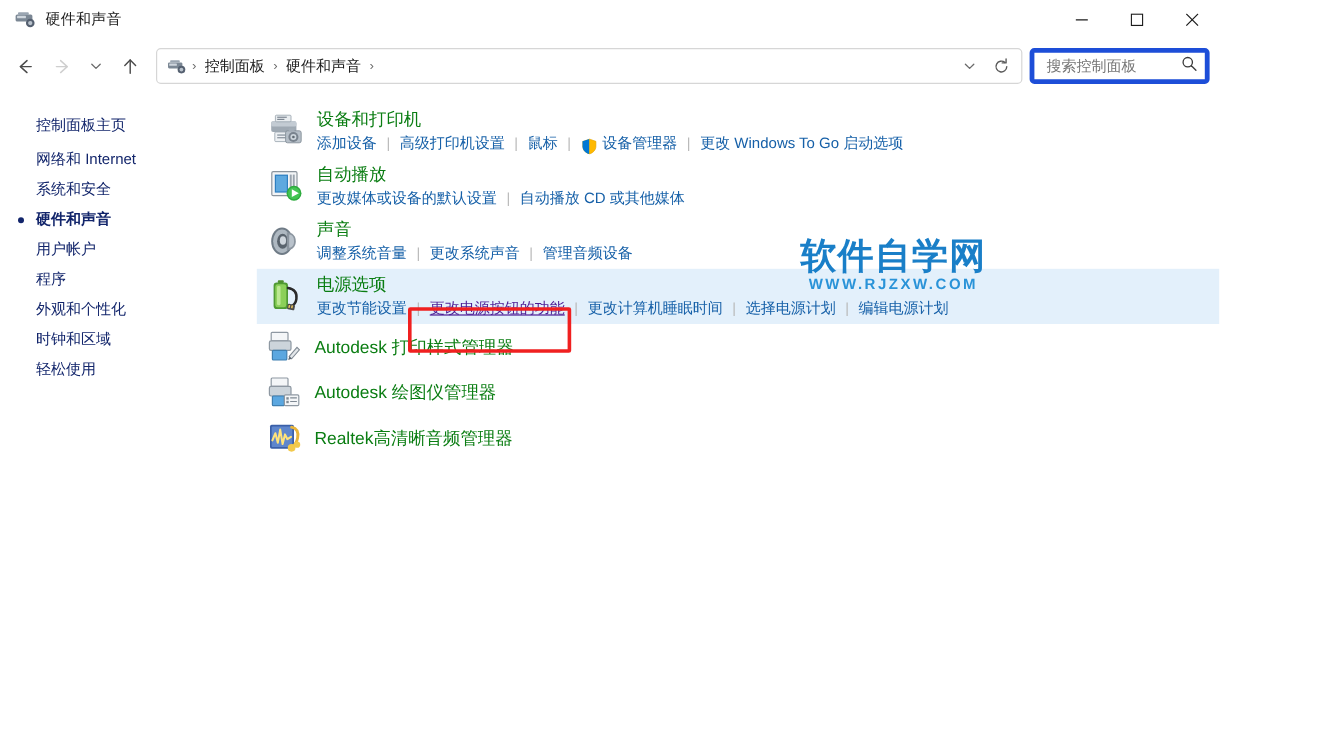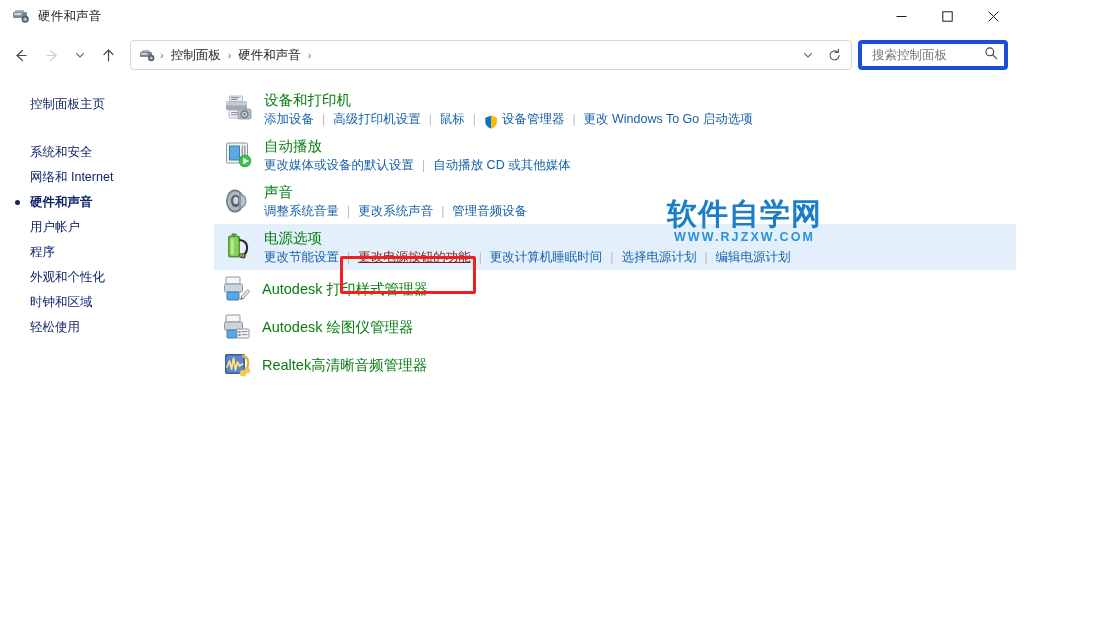--- a/index.html
+++ b/index.html
@@ -40,36 +40,36 @@
   }
   .searchbox .ph{flex:1 1 auto;font-size:12.5px;color:#767676;white-space:nowrap;overflow:hidden;}
   .searchbox .mag{color:#3a3a3a;flex:0 0 auto;}
 
   
   .content{display:flex;height:calc(628px - 32px - 46px);}
   .sidebar{width:214px;flex:0 0 auto;padding-top:14px;box-sizing:border-box;}
   .side-link{
     font-size:12.5px;color:#12256b;padding:4px 0 4px 30px;position:relative;line-height:17px;white-space:nowrap;
   }
-  .side-link.home{margin-bottom:23px;}
+  .side-link.home{margin-bottom:4px;}
   .side-link.current{font-weight:bold;color:#12256b;}
   .side-link.current:before{
     content:"";position:absolute;left:15px;top:10px;width:5px;height:5px;border-radius:50%;background:#12256b;
   }
   .main{flex:1 1 auto;position:relative;padding-top:8px;}
 
   
   .cat{display:flex;padding:4px 0 4px 8px;position:relative;}
   .cat.hl{background:#e3f0fb;}
   .cat-icon{width:34px;height:34px;margin:2px 8px 0 0;flex:0 0 auto;position:relative;}
   .cat-body{display:flex;flex-direction:column;padding-top:1px;}
   .cat-title{font-size:14.5px;color:#0a7d12;line-height:19px;margin-bottom:1px;white-space:nowrap;}
   .cat-links{display:flex;align-items:center;flex-wrap:nowrap;font-size:12.5px;line-height:17px;}
   .cat-links a{color:#1660a8;text-decoration:none;white-space:nowrap;}
-  .cat-links a.sel{color:#7f1d1d;text-decoration:underline;}
+  .cat-links a.sel{color:#4c1d95;text-decoration:underline;}
   .vsep{color:#b9b9b9;padding:0 8px;font-size:12px;}
   .shield{width:14px;height:14px;margin-right:4px;position:relative;top:2px;flex:0 0 auto;}
 
   
   .app{display:flex;align-items:center;padding:4px 0 4px 8px;}
   .app-icon{width:30px;height:30px;margin-right:10px;flex:0 0 auto;position:relative;}
   .app-title{font-size:14.5px;color:#0a7d12;white-space:nowrap;}
 
   
   .redbox{
@@ -186,22 +186,22 @@
             <line x1="8.8" y1="8.8" x2="12.6" y2="12.6" stroke="#3a3a3a" stroke-width="1.1" stroke-linecap="round"></line>
           </svg>
       </span>
     </div>
   </div>
 
   <div class="content">
 
     <div class="sidebar">
       <div class="side-link home">控制面板主页</div>
+      <div class="side-link">网络和 Internet</div>
       <div class="side-link">系统和安全</div>
-      <div class="side-link">网络和 Internet</div>
       <div class="side-link current">硬件和声音</div>
       <div class="side-link">用户帐户</div>
       <div class="side-link">程序</div>
       <div class="side-link">外观和个性化</div>
       <div class="side-link">时钟和区域</div>
       <div class="side-link">轻松使用</div>
     </div>
 
     <div class="main">
 

